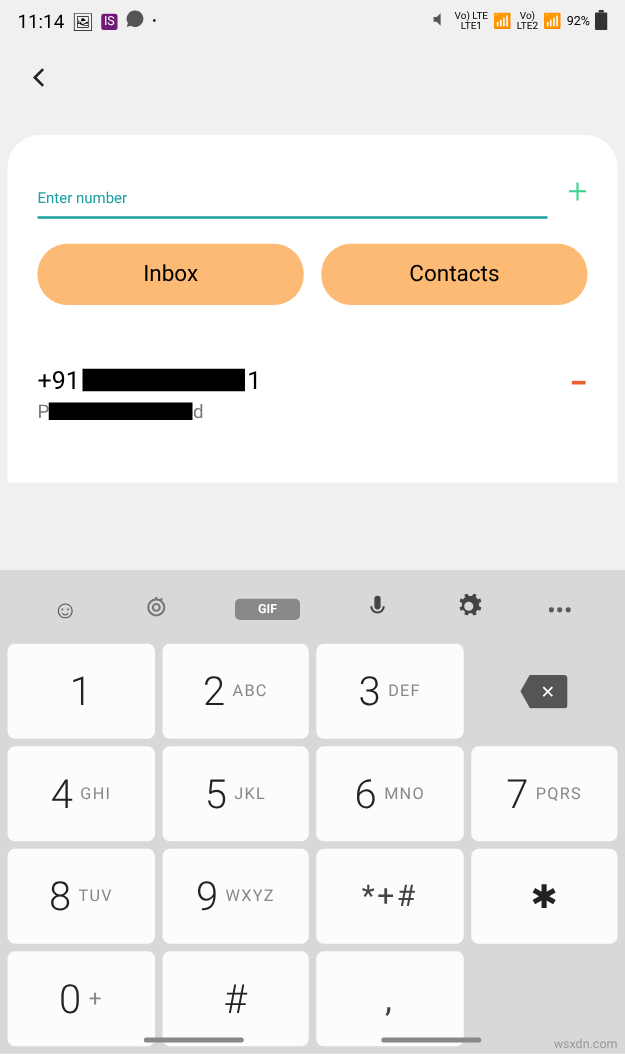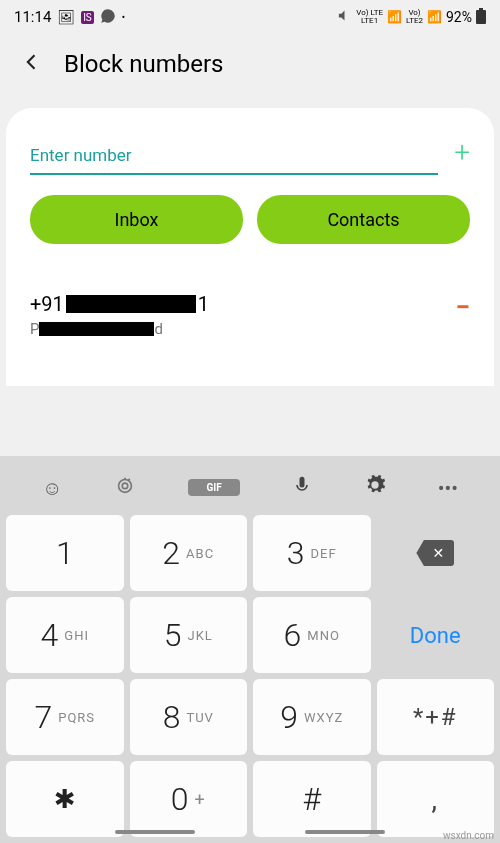--- a/index.html
+++ b/index.html
@@ -11,26 +11,26 @@
     .status-icon { font-size: 14px; }
     .sig-text { font-size: 8px; line-height: 8px; }
     
     .header { height: 60px; display: flex; align-items: center; padding: 0 22px; gap: 22px; background: #f0f0f0; }
     .back-btn { font-size: 24px; cursor: pointer; }
     .header-title { font-size: 24px; font-weight: 400; }
     
     .card { background: #fff; margin: 14px 6px 0 6px; border-radius: 26px 26px 0 0; padding: 28px 24px 20px 24px; }
     
     .input-row { display: flex; align-items: flex-end; gap: 16px; margin-bottom: 20px; }
-    .input-field { flex: 1; border: none; border-bottom: 2px solid #1aa0a0; padding: 8px 0; font-size: 17px; color: #8b5cf6; background: transparent; }
+    .input-field { flex: 1; border: none; border-bottom: 2px solid #1aa0a0; padding: 8px 0; font-size: 12px; color: #8b5cf6; background: transparent; }
     .input-field::placeholder { color: #1aa0a0; }
     .plus-btn { color: #3dd490; font-size: 28px; font-weight: 300; cursor: pointer; padding-bottom: 6px; }
     
     .btn-row { display: flex; gap: 14px; margin-bottom: 40px; }
-    .pill-btn { flex: 1; background: #84cc16; border: none; border-radius: 24px; padding: 14px 0; font-size: 18px; cursor: pointer; }
+    .pill-btn { flex: 1; background: #fdba74; border: none; border-radius: 24px; padding: 14px 0; font-size: 18px; cursor: pointer; }
     
     .blocked-item { display: flex; justify-content: space-between; padding: 8px 0 28px 0; }
     .blocked-info { display: flex; flex-direction: column; gap: 4px; }
     .blocked-number { font-size: 20px; display: flex; align-items: center; gap: 2px; }
     .redact { background: #000; display: inline-block; }
     .redact1 { width: 130px; height: 18px; }
     .redact2 { width: 115px; height: 14px; }
     .blocked-name { font-size: 15px; color: #777; display: flex; align-items: center; }
     .minus-btn { color: #e8622c; font-size: 26px; font-weight: 700; cursor: pointer; }
     
@@ -75,37 +75,36 @@
     <span style="display:flex;flex-direction:column;align-items:center;">
         <span class="sig-text">Vo) LTE</span>
         <span class="sig-text">LTE1</span>
       </span>
     <span>📶</span>
     <span style="display:flex;flex-direction:column;align-items:center;">
         <span class="sig-text">Vo)</span>
         <span class="sig-text">LTE2</span>
       </span>
     <span>📶</span>
-    <span style="font-size:14px;">92%</span>
+    <span style="font-size:10px;">92%</span>
     <span>
       <svg width="10" height="16" viewBox="0 0 10 16" fill="#333">
           <rect x="0" y="2" width="10" height="14" rx="1"></rect>
           <rect x="3" y="0" width="4" height="2"></rect>
         </svg>
     </span>
   </div>
 </div>
 
 <div class="header">
   <span class="back-btn">
     <svg width="20" height="20" viewBox="0 0 24 24" fill="none" stroke="#222" stroke-width="2.5">
         <path d="M15 4l-8 8 8 8"></path>
       </svg>
   </span>
-  <span class="header-title">Block numbers</span>
 </div>
 
 <div class="card">
   <div class="input-row">
     <input class="input-field" placeholder="Enter number" style="">
     <span class="plus-btn">+</span>
   </div>
 
   <div class="btn-row">
     <button class="pill-btn">Inbox</button>
@@ -173,23 +172,20 @@
         <span class="key-letters">GHI</span>
       </div>
     <div class="key">
         <span class="key-digit">5</span>
         <span class="key-letters">JKL</span>
       </div>
     <div class="key">
         <span class="key-digit">6</span>
         <span class="key-letters">MNO</span>
       </div>
-    <div class="key key-done">
-        <span>Done</span>
-      </div>
 
     <div class="key">
         <span class="key-digit">7</span>
         <span class="key-letters">PQRS</span>
       </div>
     <div class="key">
         <span class="key-digit">8</span>
         <span class="key-letters">TUV</span>
       </div>
     <div class="key">

